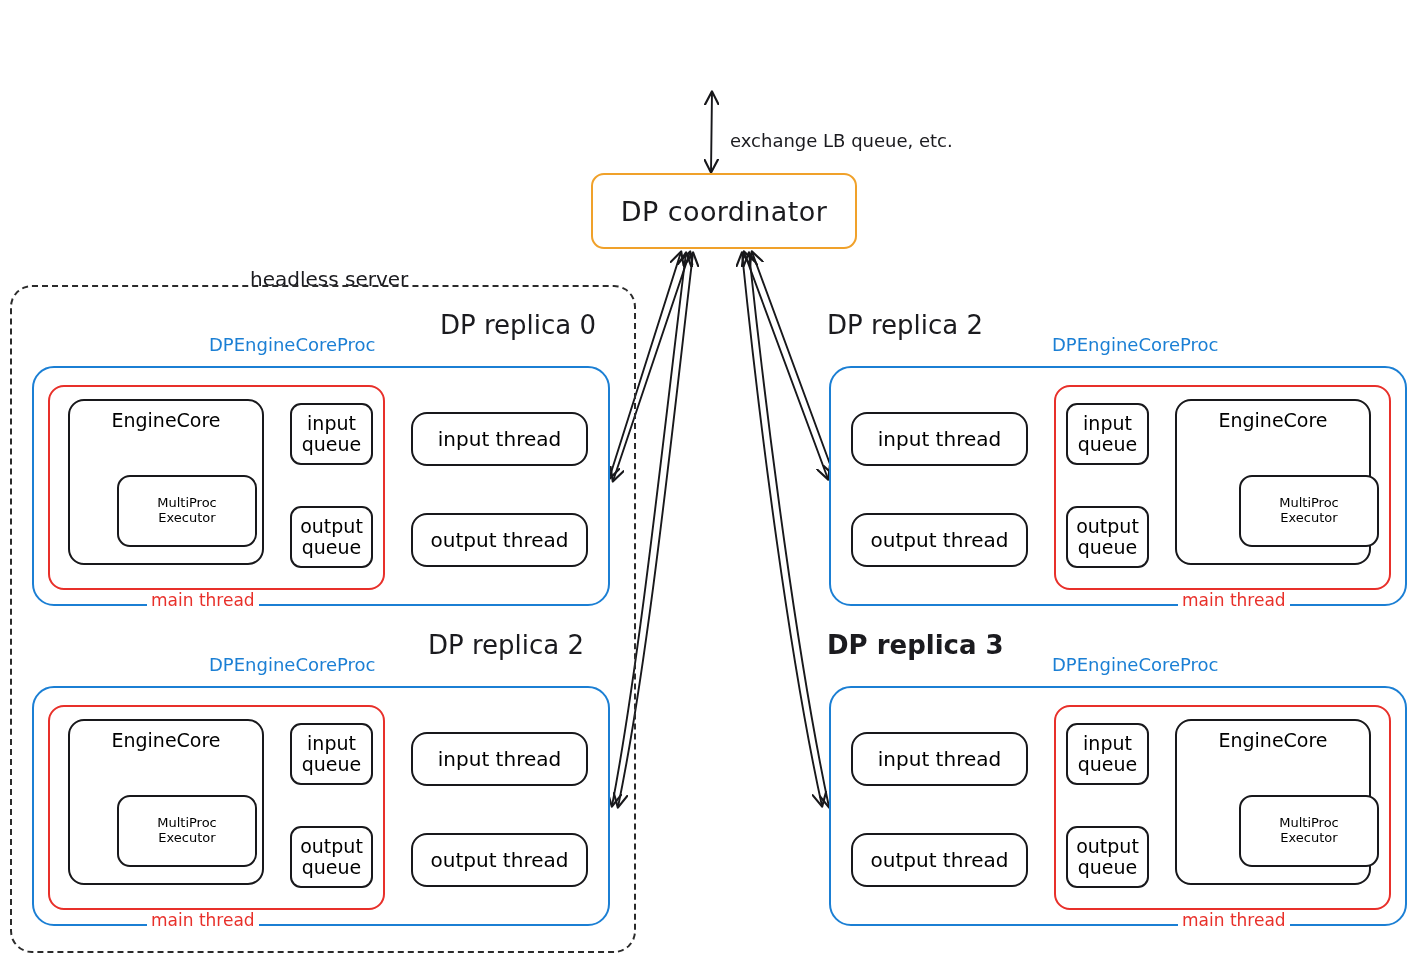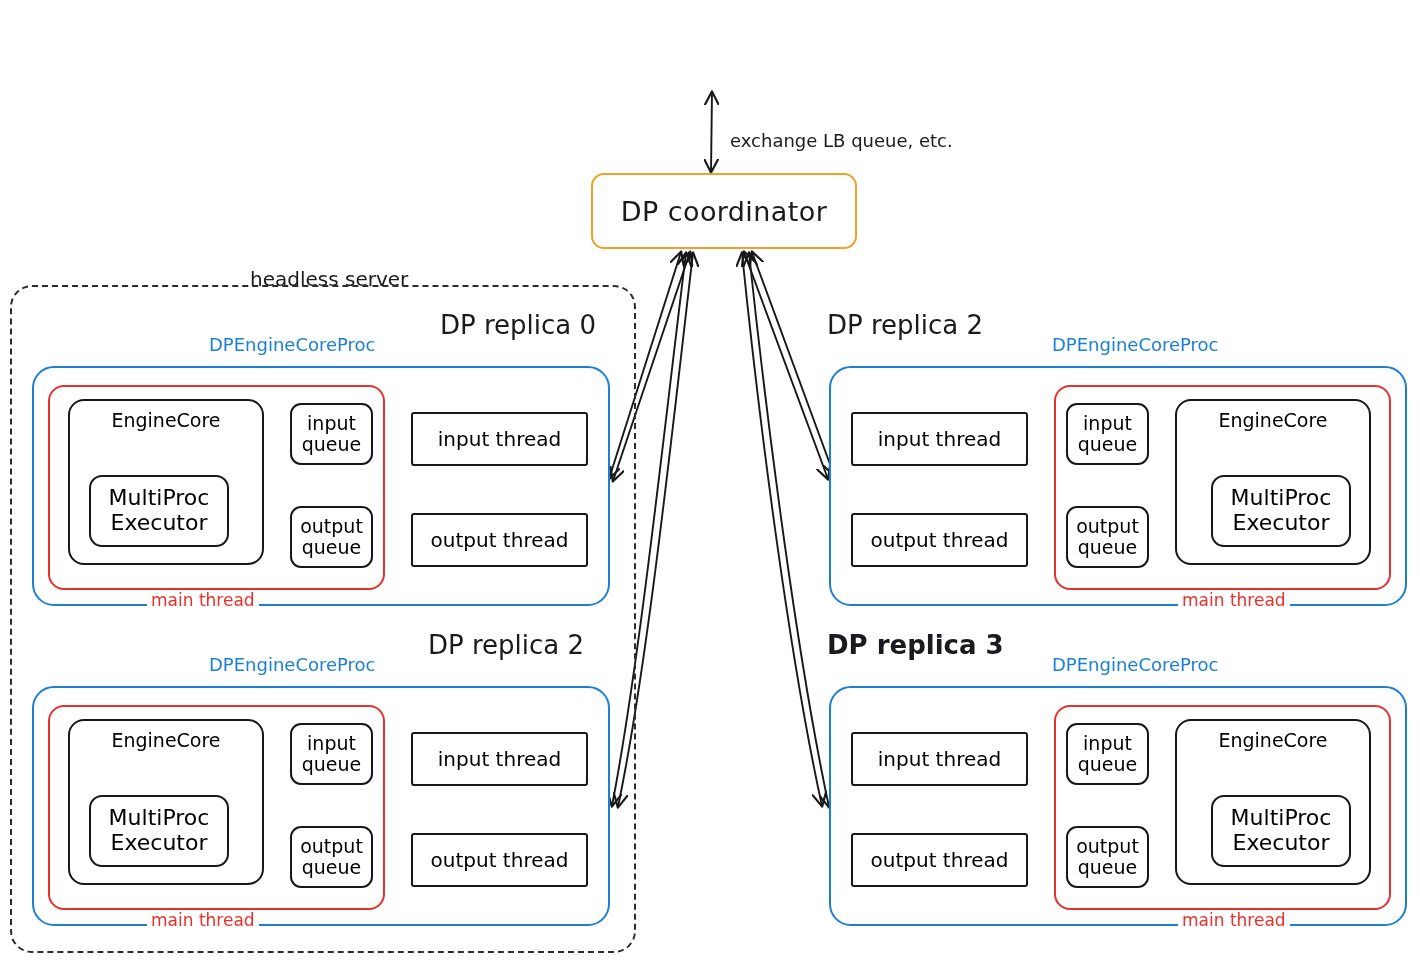--- a/index.html
+++ b/index.html
@@ -75,23 +75,23 @@
     justify-content:center;
     text-align:center;
     line-height:1.12;
   }
   .enginecore{
     border-radius:16px;
     align-items:flex-start;
     padding-top:9px;
     font-size:19px;
   }
-  .mpe{font-size:22px;border-radius:13px;}
+  .mpe{font-size:13px;border-radius:13px;margin-left:28px;}
   .queue{font-size:19px;border-radius:11px;}
-  .thread{font-size:20px;border-radius:3px;}
+  .thread{font-size:20px;border-radius:16px;}
 
   
   .lbl{
     position:absolute;
     white-space:nowrap;
     color:#1b1b1f;
   }
   .lbl-replica{font-size:26px;}
   .lbl-headless{font-size:20px;}
   .lbl-proc{font-size:18px;color:#1b7fd4;}

